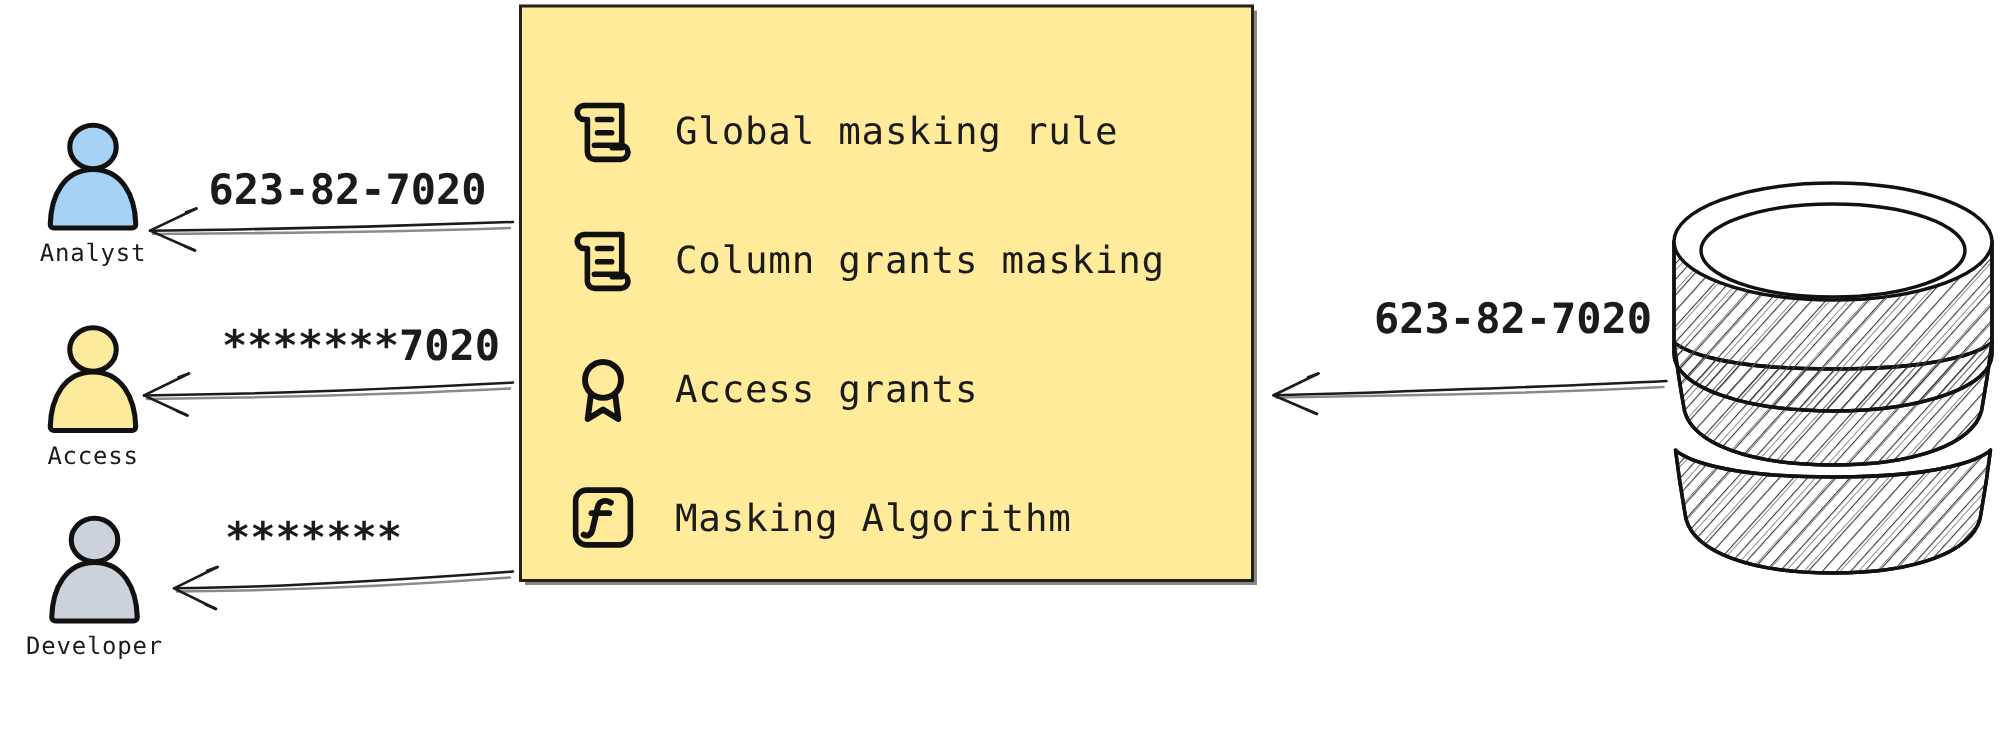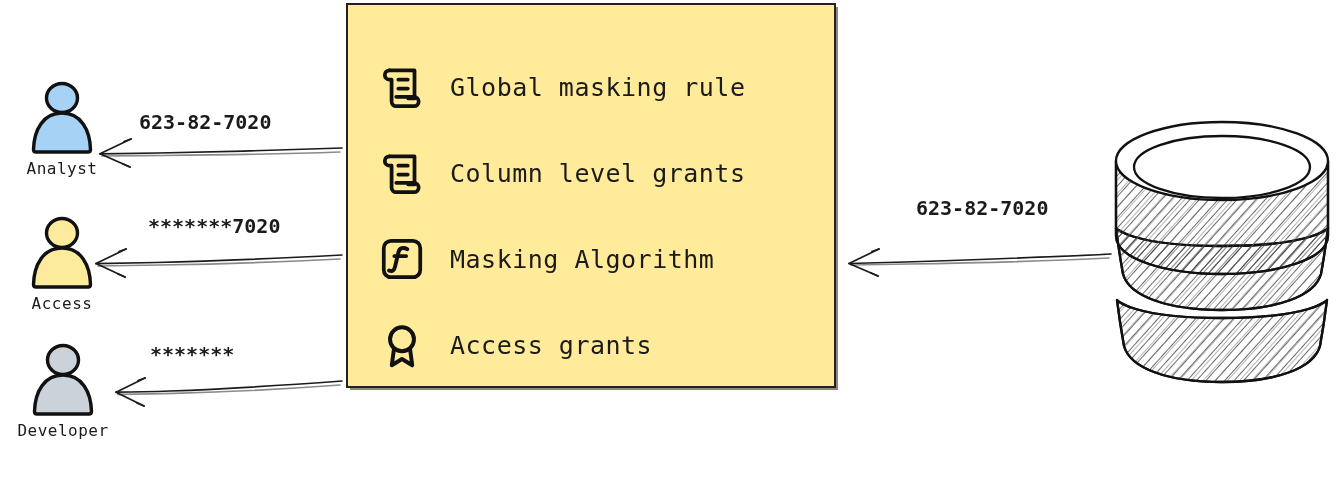--- a/index.html
+++ b/index.html
@@ -44,21 +44,21 @@
   }
 
   #actor-analyst   { left: 2px;  top: 80px; }
   #actor-support   { left: 2px;  top: 215px; }
   #actor-developer { left: 3px;  top: 342px; }
 
   
   .flow-label {
     position: absolute;
     font-family: "DejaVu Sans Mono", monospace;
-    font-size: 20px;
+    font-size: 28px;
     font-weight: 700;
     color: #1b1b1b;
     letter-spacing: 0px;
     white-space: nowrap;
   }
   #label-analyst   { left: 139px; top: 110px; }
   #label-support   { left: 148px; top: 214px; text-align: right; }
   #label-developer { left: 150px; top: 342px; }
   #label-db        { left: 916px; top: 196px; }
 
@@ -174,44 +174,44 @@
 
       <div class="panel-item">
         <span class="panel-icon">
           <svg width="50" height="50" viewBox="0 0 48 48" fill="none" stroke="#111111" stroke-width="3.6" stroke-linecap="round" stroke-linejoin="round">
             <path d="M12 7 h24 a0 0 0 0 1 0 0 v27 h-6"></path>
             <path d="M12 7 a4.5 4.5 0 0 0 0 9 h2 v21 a4.5 4.5 0 0 0 4.5 4.5 h17 a4.5 4.5 0 0 0 0 -9 h-17"></path>
             <path d="M20.5 16 h9"></path>
             <path d="M20.5 24.5 h9"></path>
           </svg>
         </span>
-        <span class="panel-item-label">Column level grants</span>
+        <span class="panel-item-label">Column grants masking</span>
+      </div>
+
+      <div class="panel-item">
+        <span class="panel-icon">
+          <svg width="50" height="50" viewBox="0 0 48 48" fill="none" stroke="#111111" stroke-width="3.8" stroke-linecap="round" stroke-linejoin="round">
+            <circle cx="24" cy="18.5" r="11.5"></circle>
+            <path d="M16.3 27.5 L14.2 43.5 L24 37.5 L33.8 43.5 L31.7 27.5"></path>
+          </svg>
+        </span>
+        <span class="panel-item-label">Access grants</span>
       </div>
 
       <div class="panel-item">
         <span class="panel-icon">
           <svg width="50" height="50" viewBox="0 0 48 48" fill="none" stroke="#111111" stroke-width="3.6" stroke-linecap="round" stroke-linejoin="round">
             <rect x="6.5" y="6.5" width="35" height="35" rx="7"></rect>
             <path d="M29 14.5 c-3.6 -2.2 -7.6 -1.2 -8.4 3.1 l-3.4 14.2 c-0.8 3.6 -3.4 4.4 -5.6 3.2" stroke-width="3.8"></path>
             <path d="M16.6 21.2 h11.4" stroke-width="3.6"></path>
           </svg>
         </span>
         <span class="panel-item-label">Masking Algorithm</span>
       </div>
 
-      <div class="panel-item">
-        <span class="panel-icon">
-          <svg width="50" height="50" viewBox="0 0 48 48" fill="none" stroke="#111111" stroke-width="3.8" stroke-linecap="round" stroke-linejoin="round">
-            <circle cx="24" cy="18.5" r="11.5"></circle>
-            <path d="M16.3 27.5 L14.2 43.5 L24 37.5 L33.8 43.5 L31.7 27.5"></path>
-          </svg>
-        </span>
-        <span class="panel-item-label">Access grants</span>
-      </div>
-
     </div>
   </div>
 
   <div class="actor" id="actor-analyst">
     <svg class="actor-figure" width="74" height="78" viewBox="0 0 74 78">
       <ellipse cx="37" cy="18" rx="15.5" ry="14.5" fill="#A5D2F5" stroke="#111111" stroke-width="3.4"></ellipse>
       <path d="M37 33 C18 33 9 50 8.5 69.5 C8.5 71 9.5 72 11 72 L63 72 C64.5 72 65.5 71 65.5 69.5 C65 50 56 33 37 33 Z" fill="#A5D2F5" stroke="#111111" stroke-width="3.4" stroke-linejoin="round"></path>
     </svg>
     <span class="actor-label">Analyst</span>
   </div>

